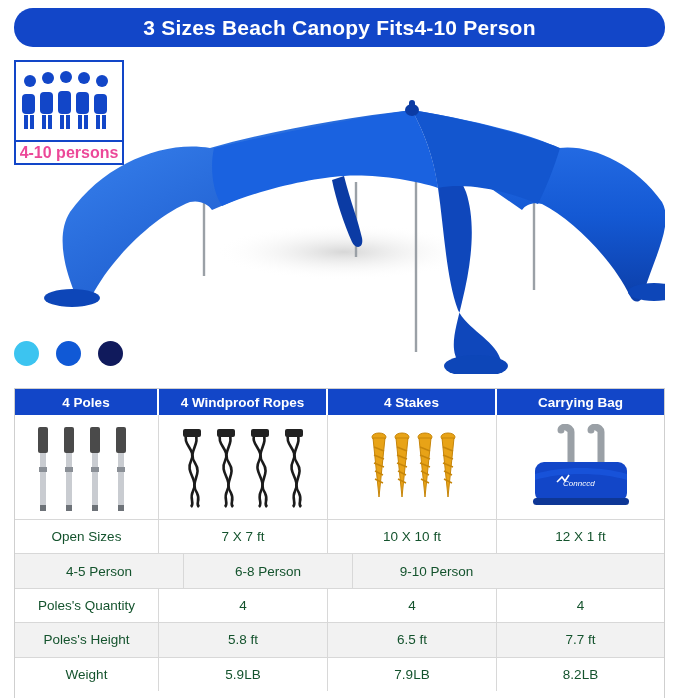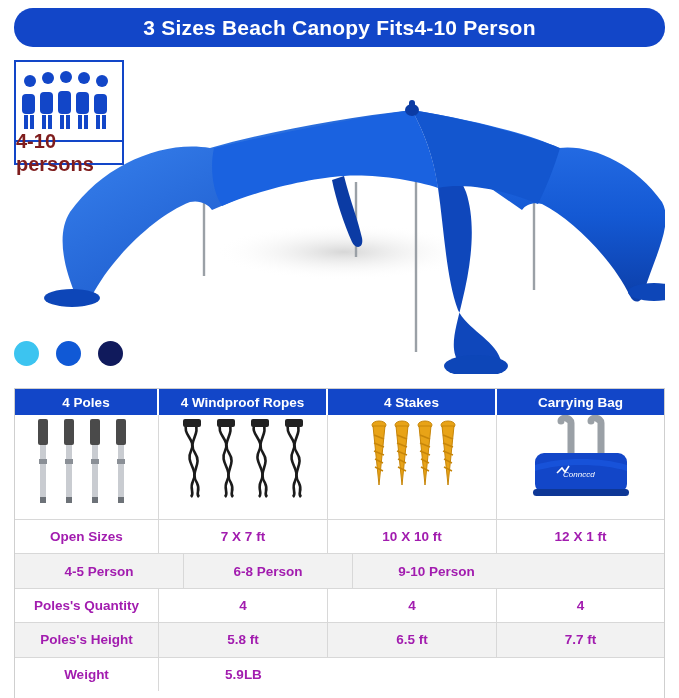--- a/index.html
+++ b/index.html
@@ -32,21 +32,21 @@
     border:2px solid #1246c8;background:#fff;
     box-sizing:border-box;
   }
   .badge .people{
     position:absolute;left:0;top:6px;width:106px;height:66px;
   }
   .badge .cap{
     position:absolute;left:-2px;bottom:-2px;width:110px;height:25px;
     background:#fff;border:2px solid #1246c8;box-sizing:border-box;
     display:flex;align-items:center;justify-content:center;
-    font-size:20px;font-weight:bold;color:#7f1d1d;
+    font-size:16px;font-weight:bold;color:#ec4899;
   }
 
   
   .dots{position:absolute;left:14px;top:341px;display:flex;gap:17px;}
   .dot{width:25px;height:25px;border-radius:50%;}
 
   
   .table{
     position:absolute;left:14px;top:388px;width:651px;height:342px;
     border:1px solid #cfcfcf;box-sizing:border-box;
@@ -54,30 +54,30 @@
   .thead{display:flex;height:26px;}
   .thead .th{
     background:#1246c8;color:#fff;font-size:13.5px;font-weight:bold;
     display:flex;align-items:center;justify-content:center;
     box-sizing:border-box;border-right:2px solid #fff;
   }
   .thead .th:last-child{border-right:none;}
   .imgrow{display:flex;height:104px;background:#fff;}
   .imgcell{
     box-sizing:border-box;border-right:1px solid #d8d8d8;
-    display:flex;align-items:flex-start;justify-content:center;
+    display:flex;align-items:center;justify-content:center;
     position:relative;
   }
   .imgcell:last-child{border-right:none;}
 
   .trow{display:flex;height:33.4px;border-top:1px solid #d8d8d8;}
   .trow .td{
     box-sizing:border-box;border-right:1px solid #d8d8d8;
     display:flex;align-items:center;justify-content:center;
-    font-size:13.5px;color:#a21caf;font-weight:bold;
+    font-size:13.5px;color:#14532d;
   }
   .trow .td:last-child{border-right:none;}
   .trow.alt{background:#f2f2f2;}
   .c0{width:144px;}
   .c1{width:169px;}
   .c2{width:169px;}
   .c3{width:167px;}
 
   
   .thead .c0{width:144px;}
@@ -343,16 +343,18 @@
     <div class="trow alt">
       <div class="td c0">Poles's Height</div>
       <div class="td c1">5.8 ft</div>
       <div class="td c2">6.5 ft</div>
       <div class="td c3">7.7 ft</div>
     </div>
 
     <div class="trow">
       <div class="td c0">Weight</div>
       <div class="td c1">5.9LB</div>
+      <div class="td c2">7.9LB</div>
+      <div class="td c3">8.2LB</div>
     </div>
 
   </div>
 </div>
 
 </body></html>

